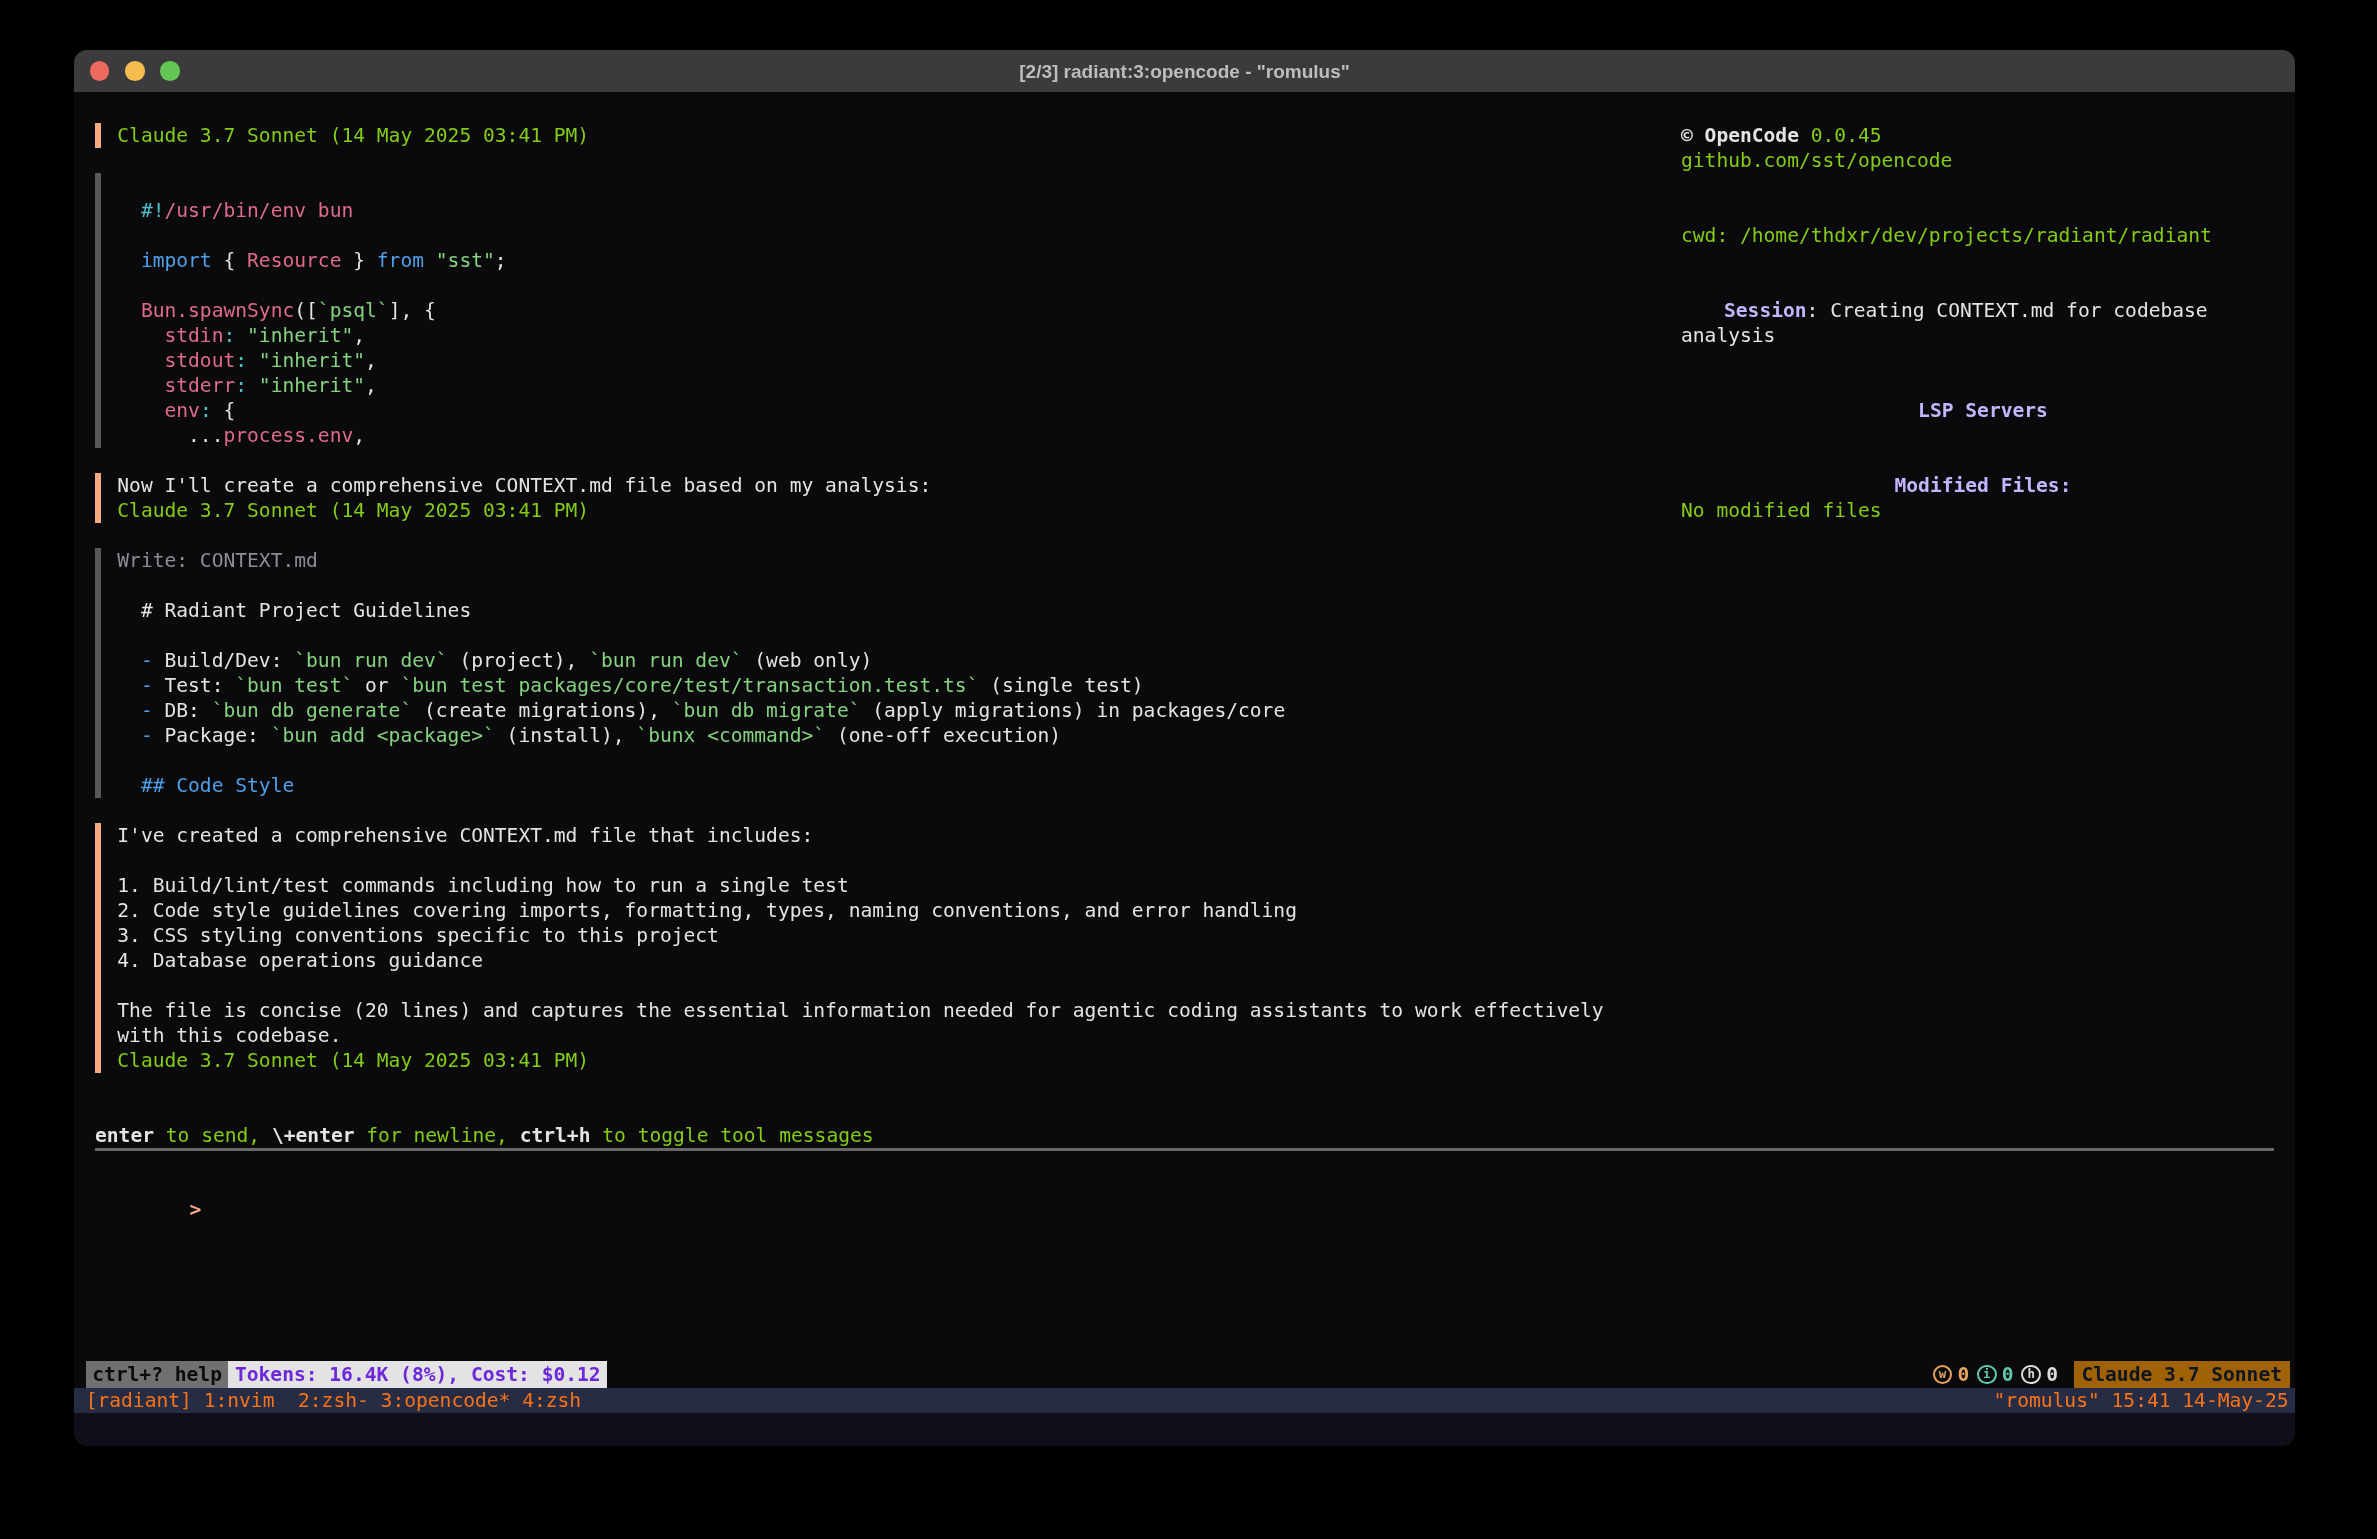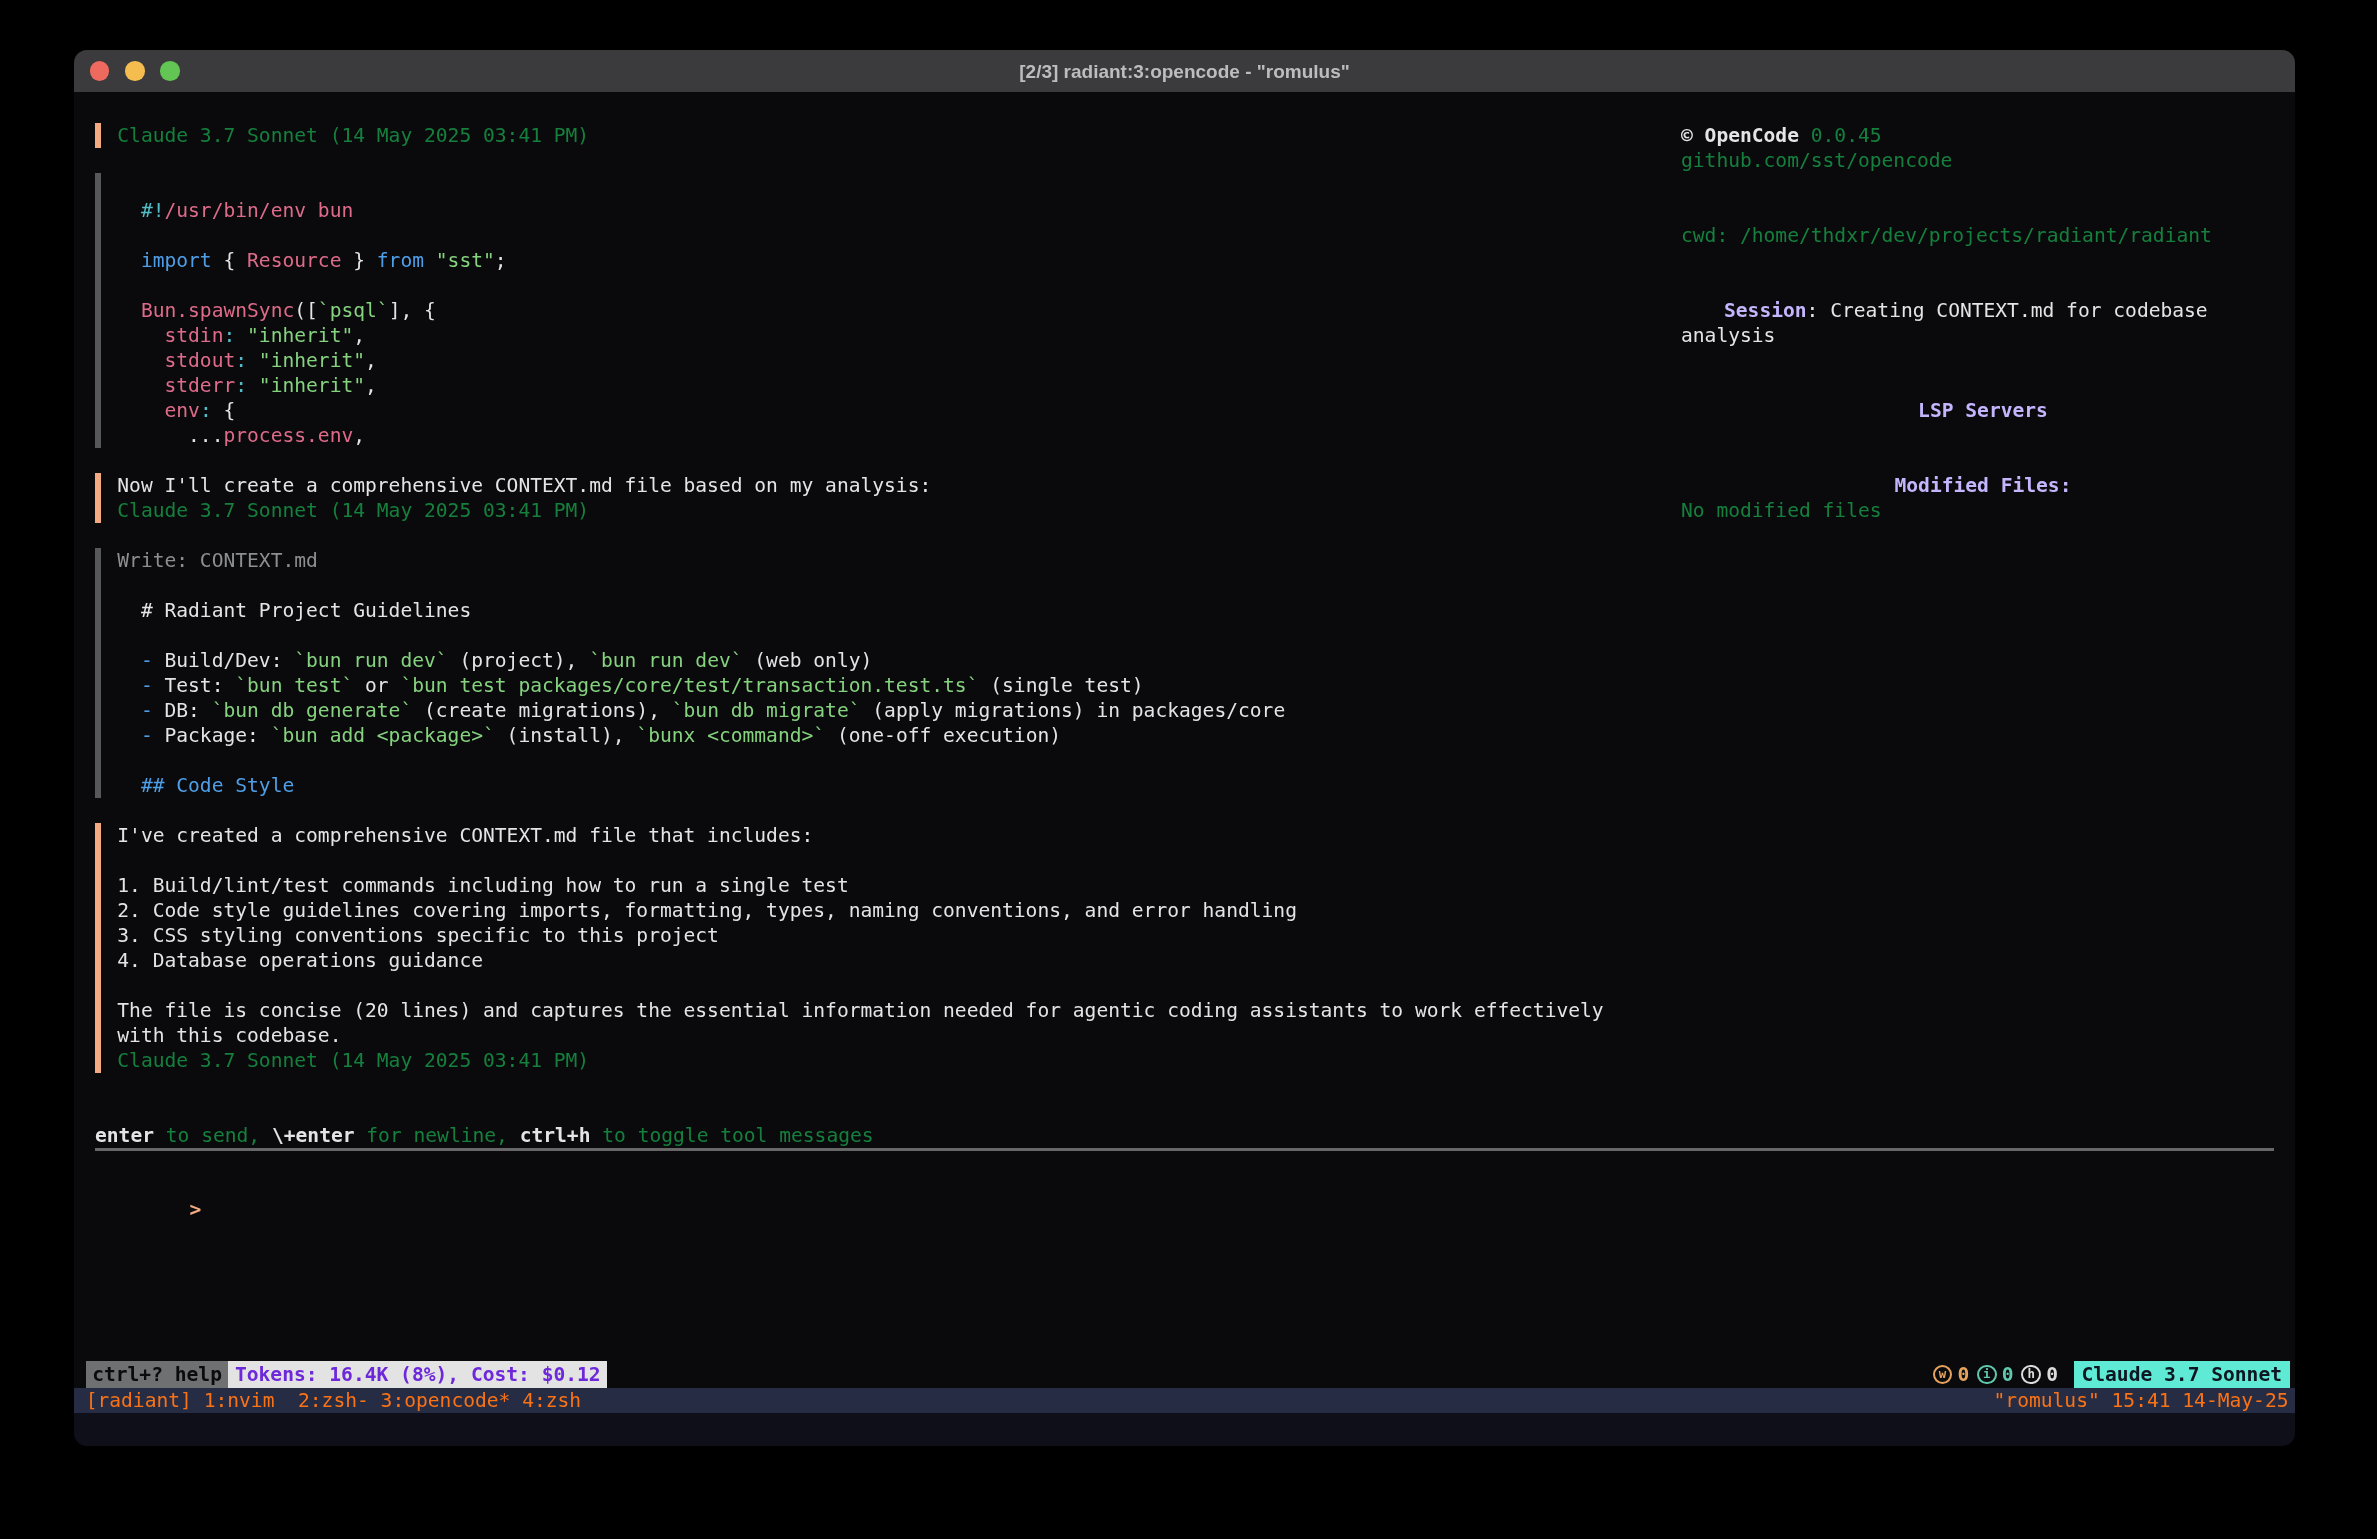--- a/index.html
+++ b/index.html
@@ -28,21 +28,21 @@
 
   .term { flex:1 1 auto; display:flex; flex-direction:column; position:relative; min-height:0; }
 
   .chat-area { flex:1 1 auto; position:relative; padding:31px 0 0 21px; overflow:hidden; }
 
   .block { border-left:6.5px solid #57585a; padding-left:16.3px; margin-bottom:25px; }
   .block.assistant { border-left-color:#f3aa80; }
   .block .line { white-space:pre-wrap; min-height:25px; max-width:1501px; }
 
   .c-white { color:#e4e4e6; }
-  .c-hdr { color:#15803d; }
+  .c-hdr { color:#84cc16; }
   .c-lbl { color:#8d8e92; }
   .c-salmon { color:#c4b5fd;margin-left:43px; }
   .c-pink { color:#de6b8a; }
   .c-blue { color:#4f9fe8; }
   .c-green { color:#85d27f; }
   .c-teal { color:#52bdc6; }
   .c-bold { font-weight:bold;text-align:center; }
 
   .help-line { margin-left:0; white-space:pre-wrap; }
   .divider { height:2.6px; background:#676767; margin:0 21px 0 0; margin-top:0; }
@@ -64,21 +64,21 @@
   .diag { display:flex; align-items:center; gap:5.2px; font-weight:bold; }
   .diag-circle {
     width:19.6px; height:19.6px; border-radius:50%; border:2px solid currentColor;
     display:inline-flex; align-items:center; justify-content:center;
     font-size:12.4px; font-weight:bold; line-height:1;
   }
   .diag.warn { color:#e5a35f; }
   .diag.info { color:#5fc9ad; }
   .diag.hint { color:#dcdcdc; }
   .model-badge {
-    height:27px; line-height:27px; padding:0 7.8px; background:#5eead4;
+    height:27px; line-height:27px; padding:0 7.8px; background:#a16207;
     color:#0e1622; font-weight:bold; white-space:pre;
   }
 
   .tmux-bar {
     flex:0 0 auto; height:25px; background:#272c45; color:#f97316;
     display:flex; align-items:center; padding:0 6.5px 0 11.7px; white-space:pre;
   }
   .tmux-spacer { flex:1 1 auto; }
   .bottom-strip { flex:0 0 auto; height:33px; background:#0e0f18; }
 </style>

